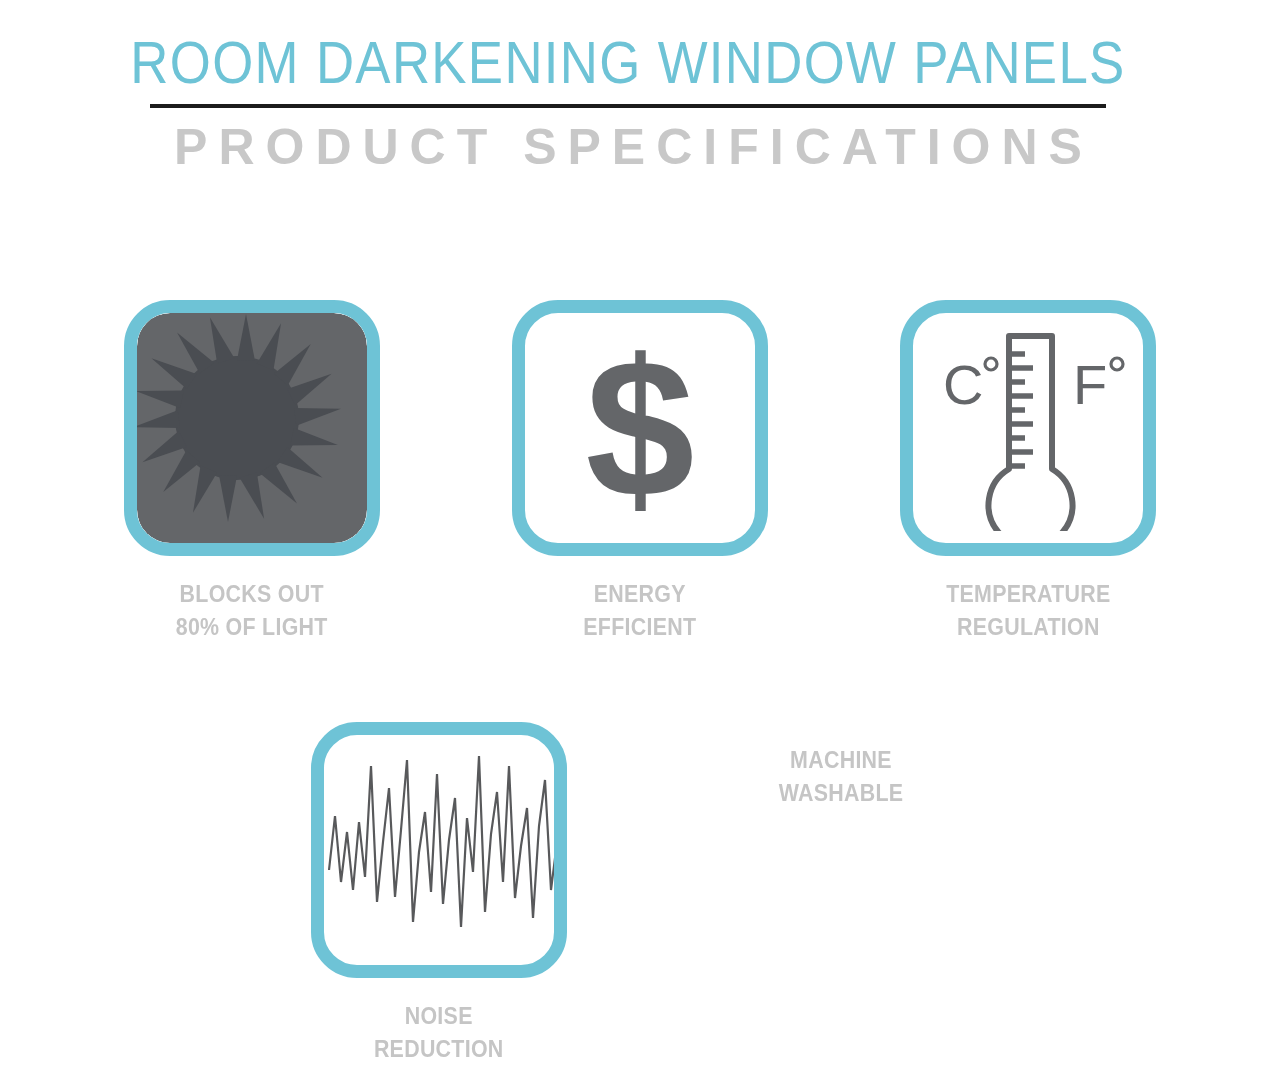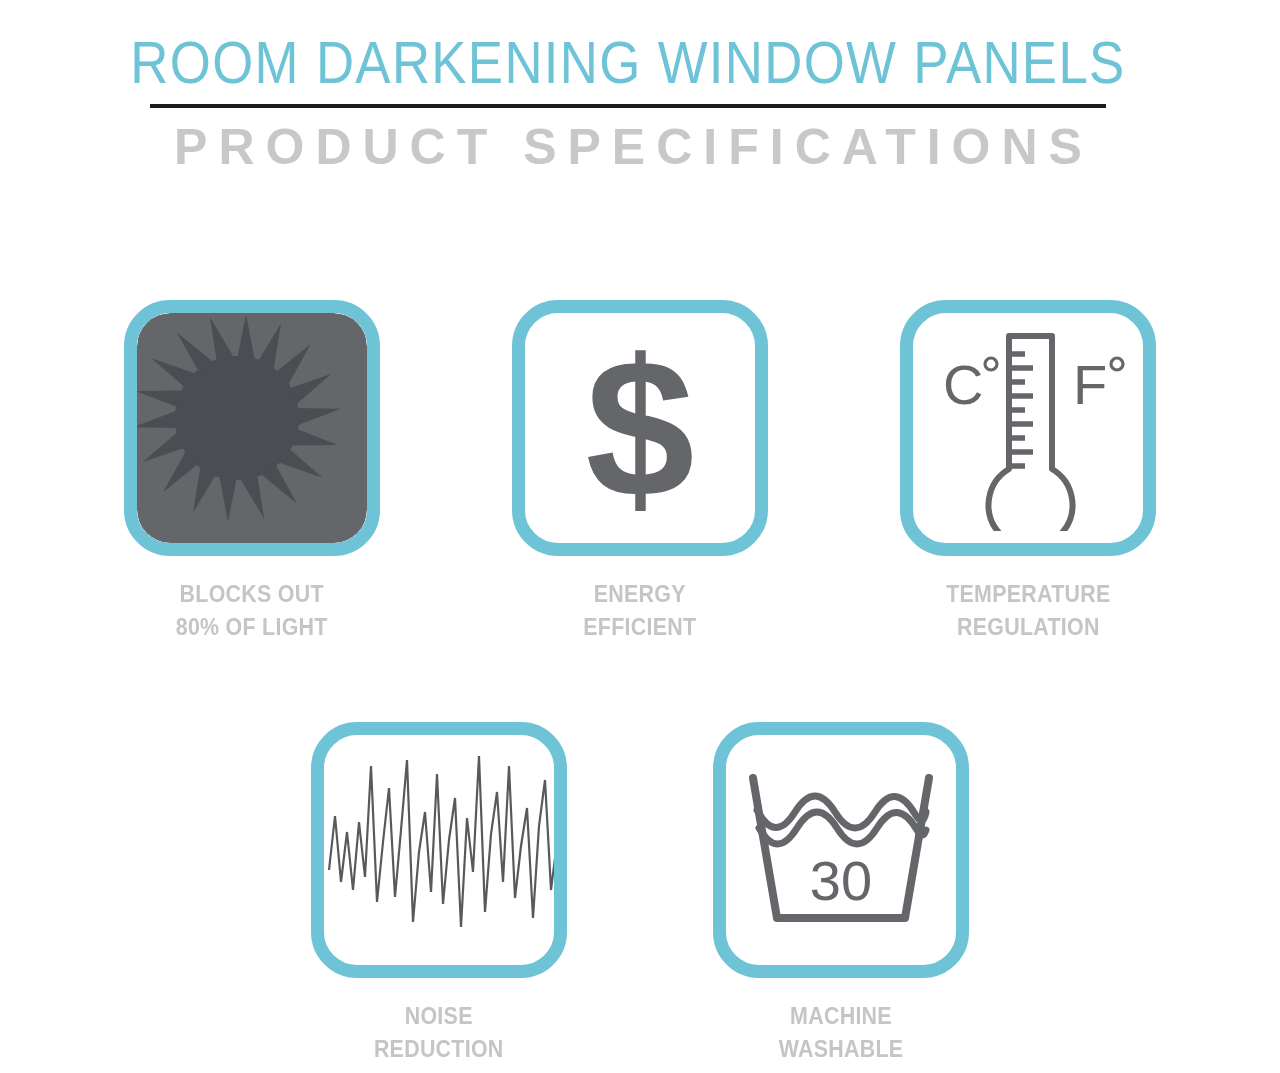--- a/index.html
+++ b/index.html
@@ -216,31 +216,20 @@
                     222,196 228,104 234,58 240,168 246,120 252,150 258,90 264,175"></polyline>
         </svg>
       </div>
       <div class="caption">
         <span>NOISE</span>
         <span class="l2">REDUCTION</span>
       </div>
     </div>
 
     <div class="cell" style="width:402px;">
-      <div class="card">
-        <svg width="196" height="164" viewBox="0 0 196 164">
-
-          <path d="M10 10 L34 150 L162 150 L186 10" fill="none" stroke="#646669" stroke-width="8" stroke-linecap="round" stroke-linejoin="round"></path>
-
-          <path d="M14 42 Q32 76 52 44 Q72 12 92 44 Q112 76 132 44 Q152 12 172 46 Q180 60 183 44" fill="none" stroke="#646669" stroke-width="7" stroke-linecap="round"></path>
-          <path d="M16 60 Q34 92 54 60 Q74 28 94 60 Q114 92 134 60 Q154 28 174 62 Q180 72 183 62" fill="none" stroke="#646669" stroke-width="7" stroke-linecap="round"></path>
-
-          <text x="98" y="132" font-family="'Liberation Sans', sans-serif" font-size="56" fill="#646669" text-anchor="middle">30</text>
-        </svg>
-      </div>
       <div class="caption">
         <span>MACHINE</span>
         <span class="l2">WASHABLE</span>
       </div>
     </div>
   </div>
 
 </div>
 
 </body></html>

